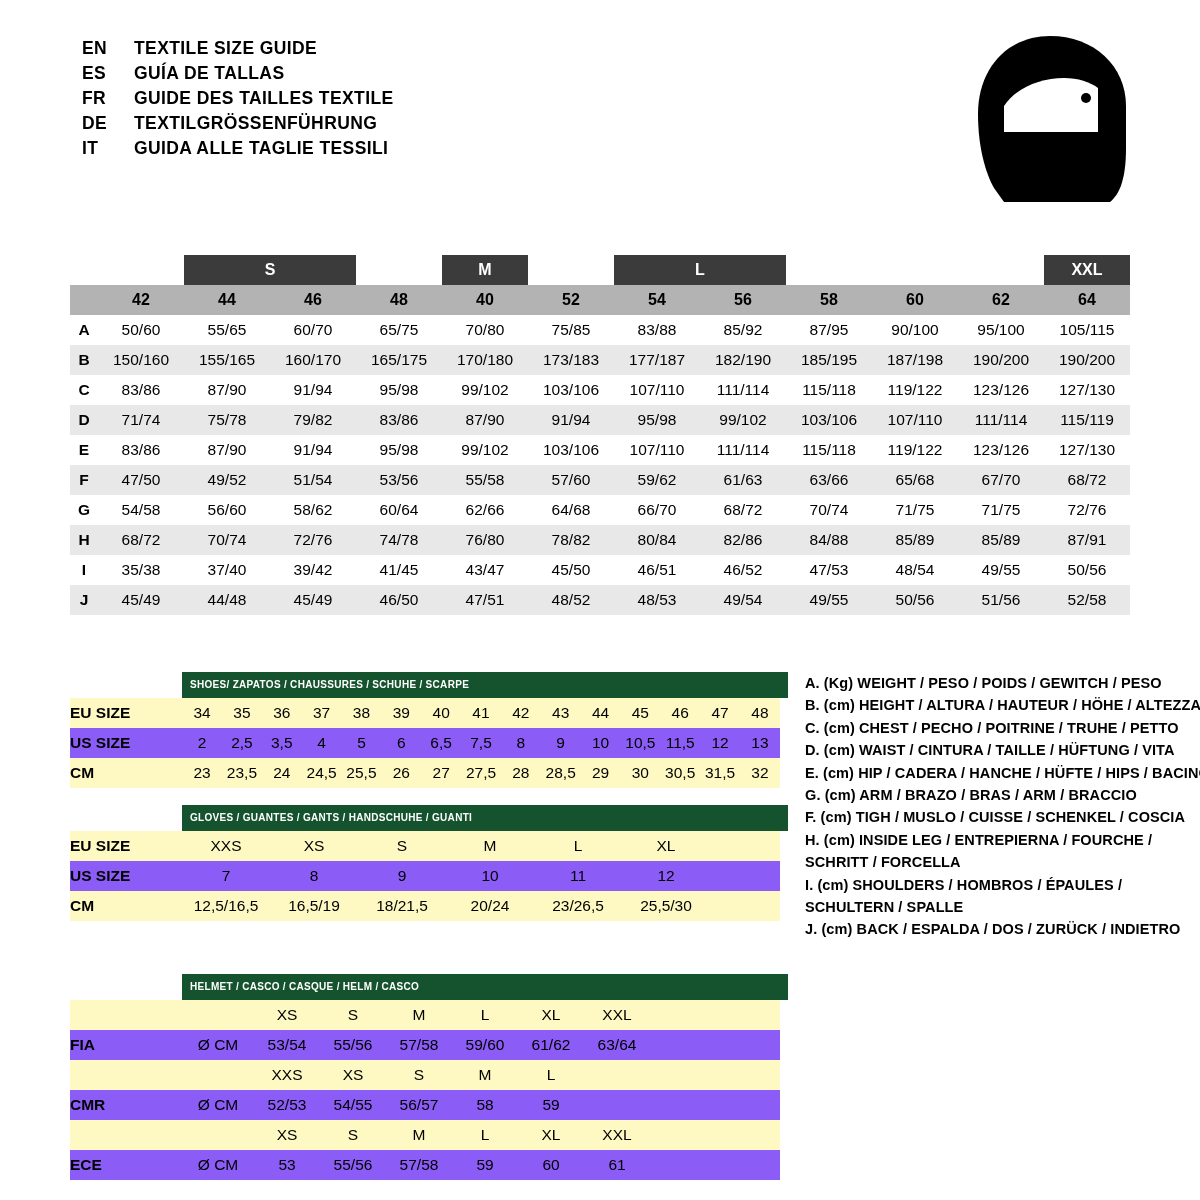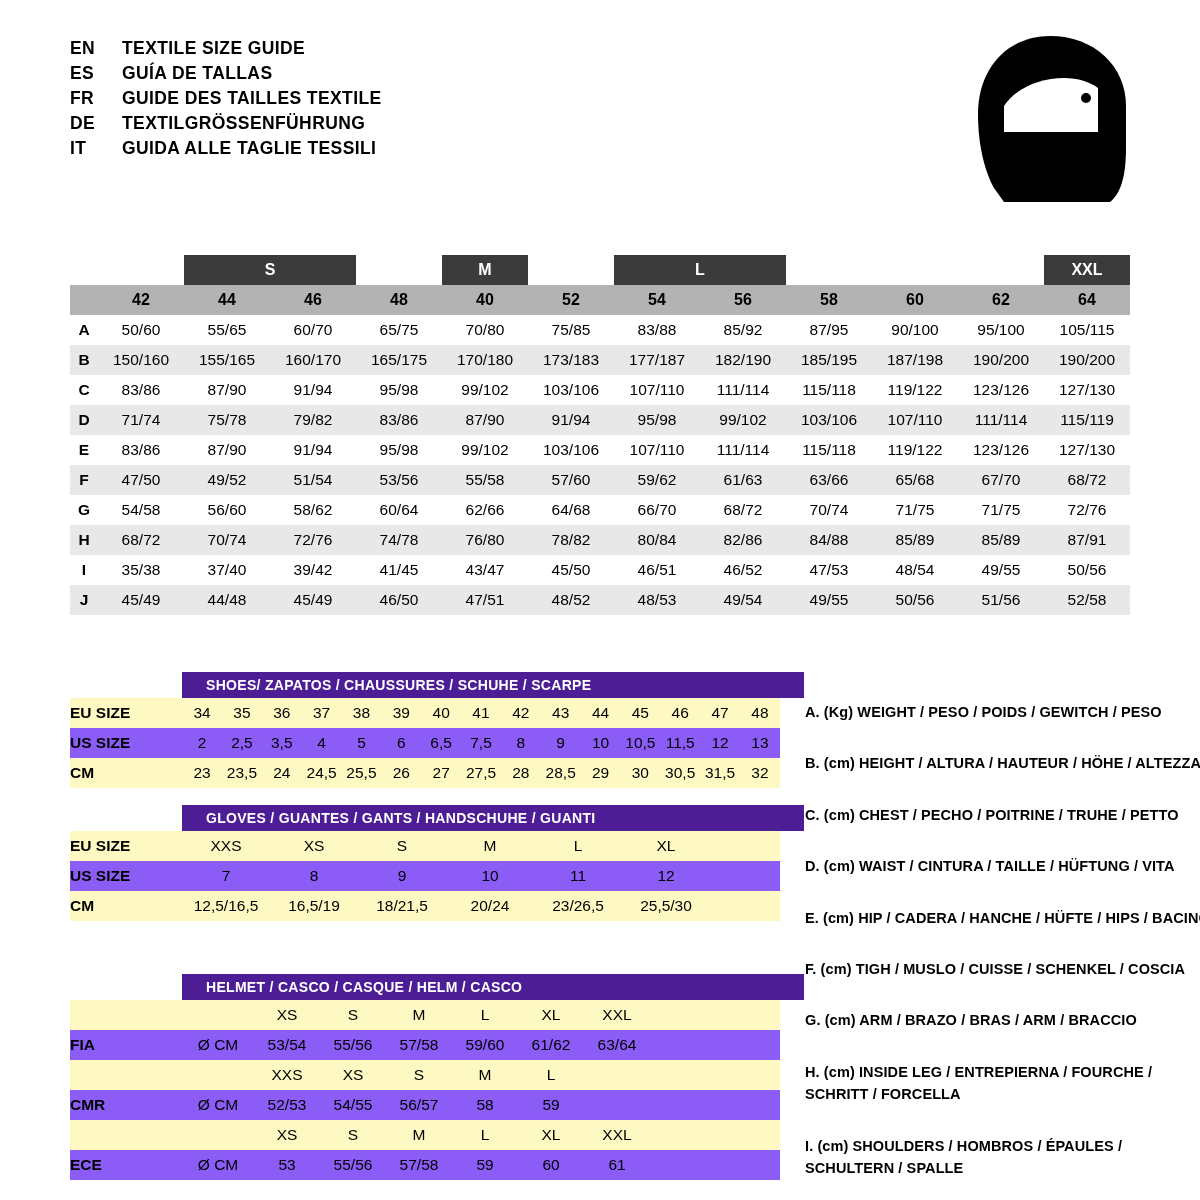--- a/index.html
+++ b/index.html
@@ -12,21 +12,21 @@
     height: 1200px;
     font-family: "Liberation Sans", sans-serif;
     color: #000000;
     position: relative;
     overflow: hidden;
   }
 
   
   #header {
     position: absolute;
-    left: 70px;
+    left: 82px;
     top: 38px;
     width: 700px;
   }
   .lang-row {
     display: flex;
     align-items: baseline;
     height: 25px;
     font-size: 17.5px;
     font-weight: bold;
     letter-spacing: 0.4px;
@@ -92,26 +92,26 @@
   tr.plain td {
     background: #ffffff;
   }
 
   
   .sub-block {
     position: absolute;
     font-size: 15.5px;
   }
   .sub-title {
-    background: #4c1d95;
+    background: #14532d;
     color: #ffffff;
     font-weight: bold;
-    font-size: 14px;
+    font-size: 10px;
     letter-spacing: 0.3px;
-    padding: 3px 0 3px 24px;
+    padding: 3px 0 3px 8px;
     height: 20px;
     line-height: 20px;
   }
   .sub-table {
     border-collapse: collapse;
     font-size: 15.5px;
   }
   .sub-table td {
     height: 30px;
     padding: 0;
@@ -134,21 +134,20 @@
     left: 805px;
     top: 672px;
     width: 380px;
     font-size: 14.5px;
     font-weight: bold;
     line-height: 22.4px;
     letter-spacing: 0.1px;
   }
   #legend div {
     white-space: nowrap;
-    margin-top: 29px;
   }
   #legend div.wrapline {
     white-space: normal;
   }
 </style>
 </head>
 <body>
 
 <div id="header">
   <div class="lang-row">
@@ -558,18 +557,18 @@
     </tbody>
   </table>
 </div>
 
 <div id="legend">
   <div>A. (Kg) WEIGHT / PESO / POIDS / GEWITCH / PESO</div>
   <div>B. (cm) HEIGHT / ALTURA / HAUTEUR / HÖHE / ALTEZZA</div>
   <div>C. (cm) CHEST / PECHO / POITRINE / TRUHE / PETTO</div>
   <div>D. (cm) WAIST / CINTURA / TAILLE / HÜFTUNG / VITA</div>
   <div>E. (cm) HIP / CADERA / HANCHE / HÜFTE / HIPS / BACINO</div>
+  <div>G. (cm) ARM / BRAZO / BRAS / ARM / BRACCIO</div>
   <div>F. (cm) TIGH / MUSLO / CUISSE / SCHENKEL / COSCIA</div>
-  <div>G. (cm) ARM / BRAZO / BRAS / ARM / BRACCIO</div>
   <div class="wrapline">H. (cm) INSIDE LEG / ENTREPIERNA / FOURCHE / SCHRITT / FORCELLA</div>
   <div class="wrapline">I. (cm) SHOULDERS / HOMBROS / ÉPAULES / SCHULTERN / SPALLE</div>
   <div>J. (cm) BACK / ESPALDA / DOS / ZURÜCK / INDIETRO</div>
 </div>
 
 </body></html>

